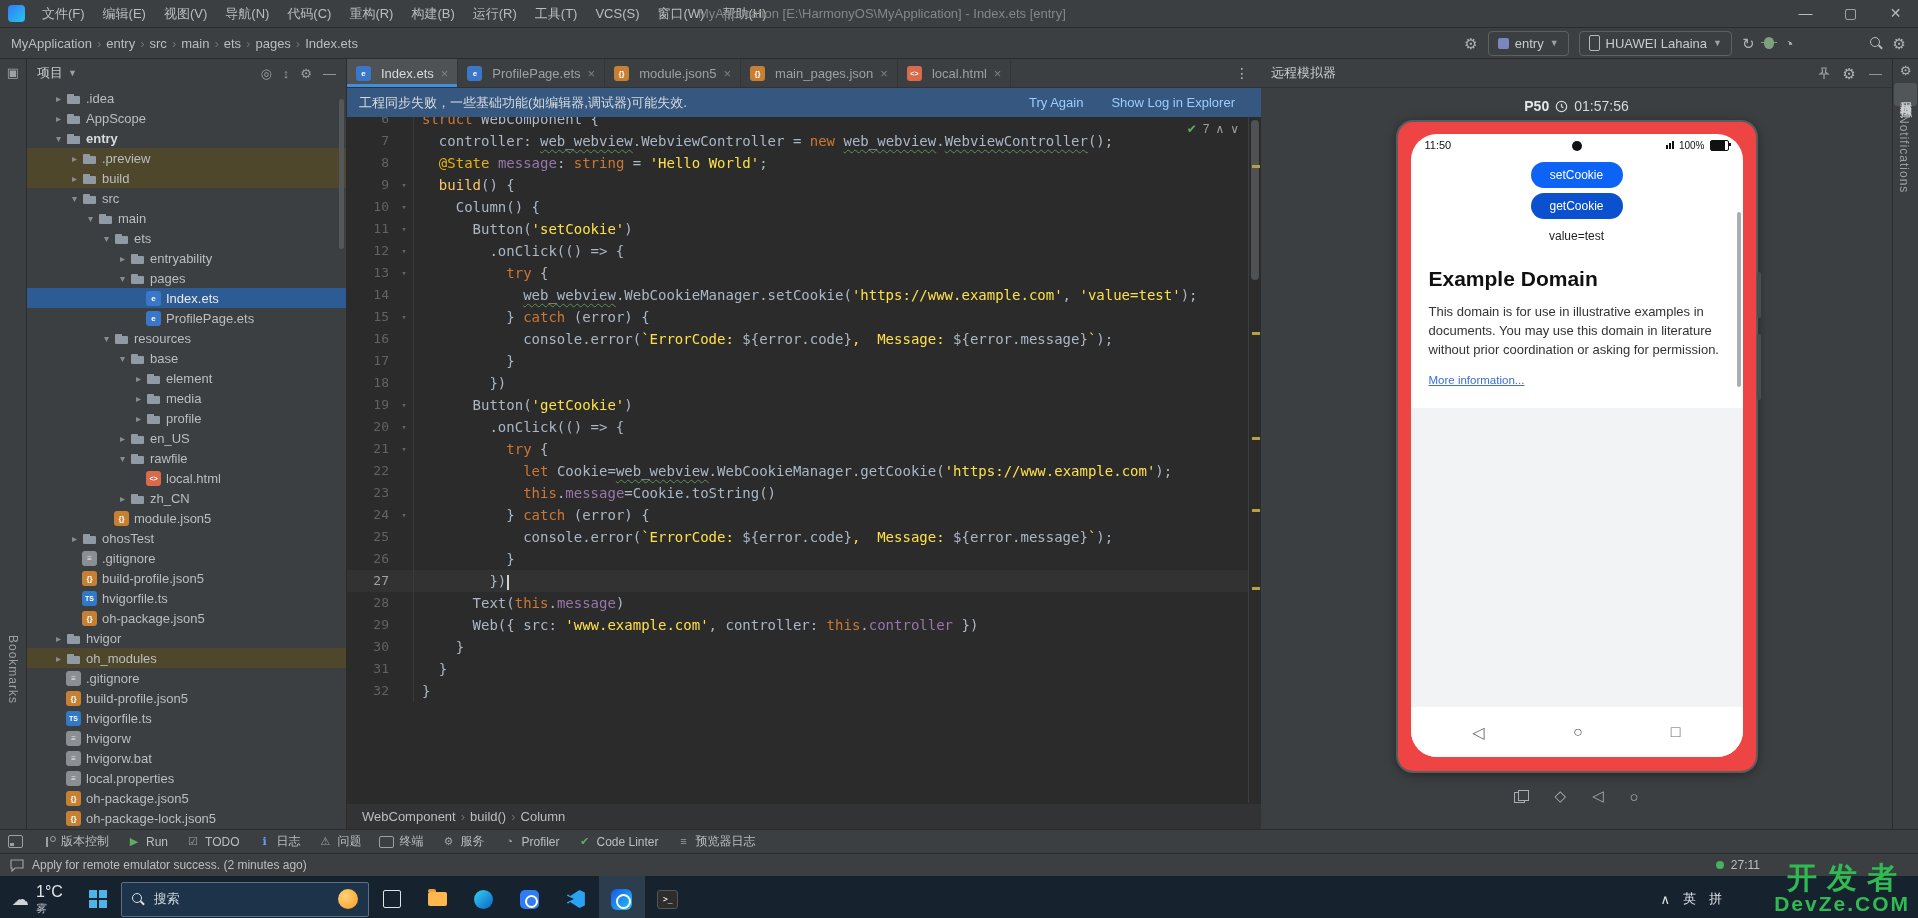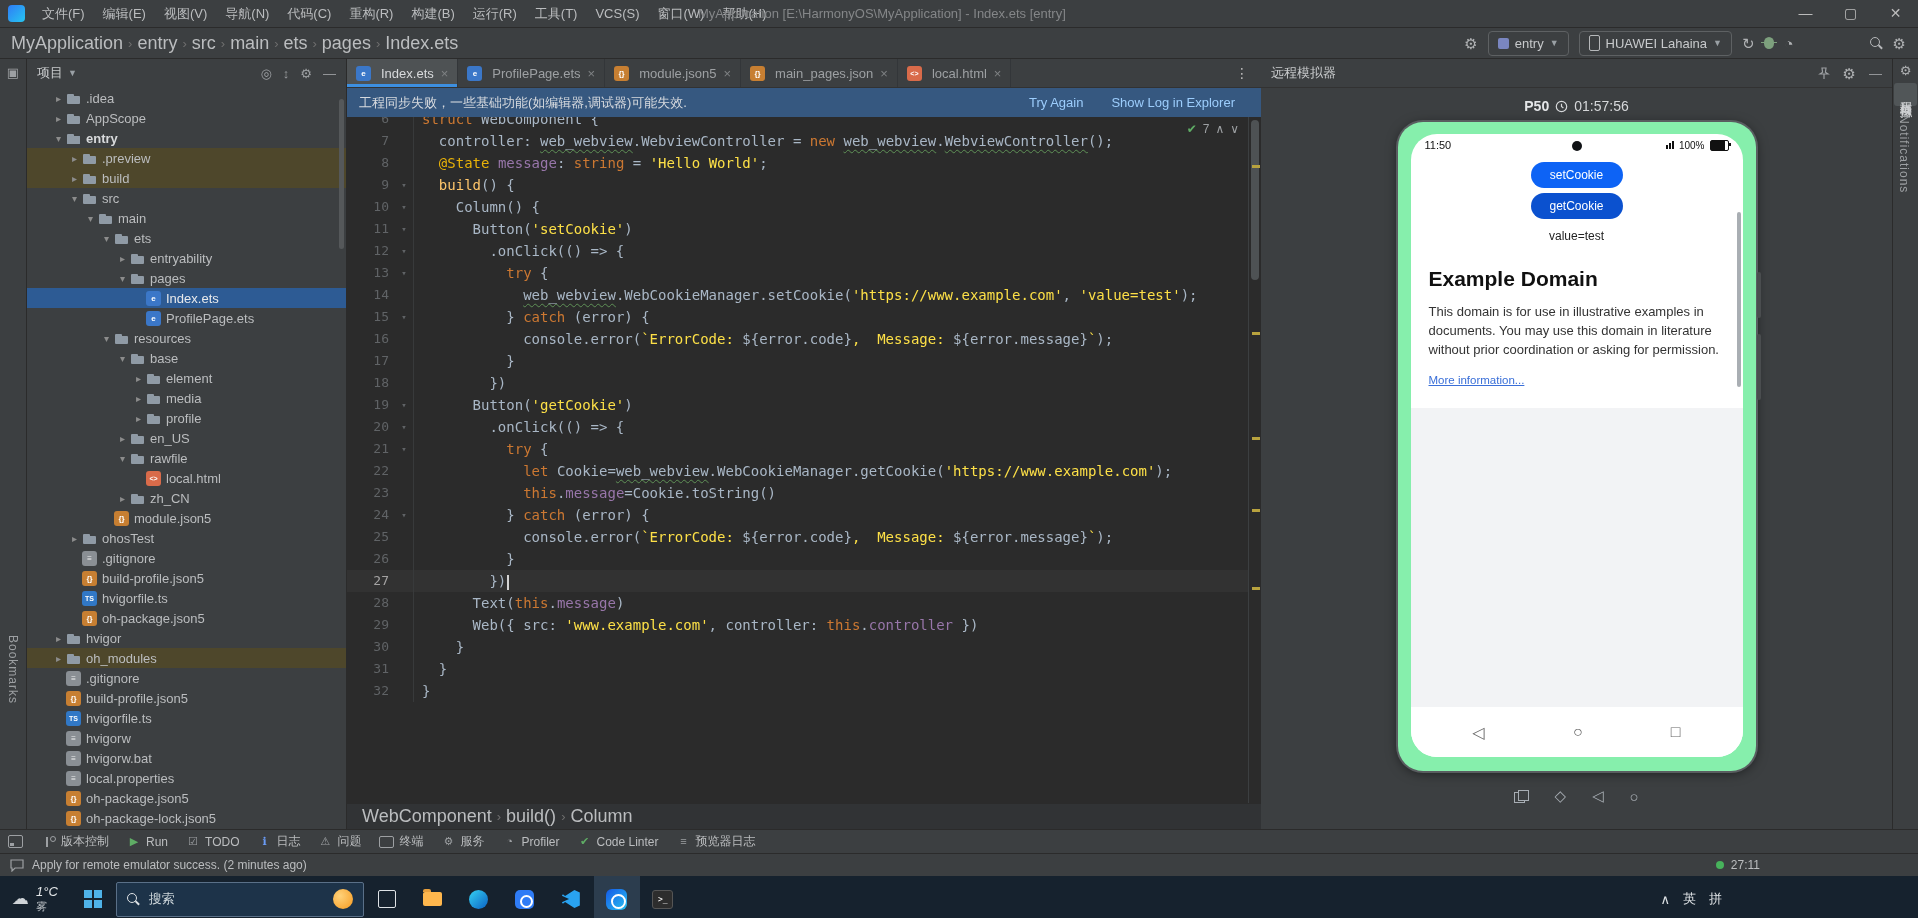--- a/index.html
+++ b/index.html
@@ -10,21 +10,21 @@
   .logo{width:17px;height:17px;border-radius:4px;margin:0 8px;background:linear-gradient(135deg,#2f7cf6,#26c6f0);flex:none;}
   #menus{display:flex;align-items:flex-end;}
   .menu-item{padding:0 9px;line-height:26px;font-size:13px;color:#bbbdbf;white-space:nowrap;}
   .win-title{position:absolute;left:698px;top:0;line-height:27px;color:#848688;font-size:13px;}
   .win-controls{margin-left:auto;display:flex;height:100%;}
   .win-btn{width:45px;text-align:center;line-height:27px;color:#bbb;font-size:14px;}
 
   
   #nav-bar{height:30px;background:#3c3f41;display:flex;align-items:center;border-bottom:1px solid #2b2b2b;padding:0 8px;}
   #crumbs{display:flex;align-items:center;}
-  .crumb{color:#bbbdbf;font-size:18px;padding:0 3px;}
+  .crumb{color:#bbbdbf;font-size:13px;padding:0 3px;}
   .crumb-sep{color:#6e6e6e;padding:0 2px;font-size:13px;}
   #nav-right{margin-left:auto;display:flex;align-items:center;gap:10px;padding-right:4px;}
   .combo{height:23px;display:flex;align-items:center;gap:6px;padding:0 9px;border:1px solid #5e6163;border-radius:4px;color:#c8cacc;font-size:13px;}
   .combo .dd{font-size:9px;color:#9aa0a5;}
   .g{color:#afb1b3;font-size:15px;line-height:1;}
   .moduleic{width:11px;height:11px;border-radius:2px;background:#7a86c0;}
   .phoneic{width:9px;height:14px;border:1.5px solid #b6b8ba;border-radius:2px;}
   .i-search{width:13px;height:13px;position:relative;display:inline-block;}
   .i-search::before{content:"";position:absolute;left:0;top:0;width:8px;height:8px;border:1.5px solid #b6b8ba;border-radius:50%;}
   .i-search::after{content:"";position:absolute;left:8px;top:9px;width:5px;height:1.5px;background:#b6b8ba;transform:rotate(45deg);}
@@ -93,21 +93,21 @@
   #ecrumb-bar{height:25px;background:#313335;border-top:1px solid #2b2b2b;display:flex;align-items:center;padding:0 12px;font-size:12px;color:#9da0a3;flex:none;}
 
   
   #emu-panel{width:631px;background:#3c3f41;display:flex;flex-direction:column;flex:none;border-right:1px solid #2b2b2b;}
   #emu-header{height:28px;display:flex;align-items:center;padding:0 10px;border-bottom:1px solid #323232;flex:none;}
   #emu-title{font-size:13px;color:#c8cacc;}
   #emu-hicons{margin-left:auto;display:flex;gap:13px;align-items:center;color:#9da0a3;}
   #emu-body{flex:1;display:flex;flex-direction:column;align-items:center;}
   #emu-device-label{margin-top:10px;display:flex;align-items:center;gap:6px;color:#d6d8da;font-size:14px;}
   #emu-device-label .dev{font-weight:bold;color:#e4e6e8;}
-  #phone{width:358px;height:649px;margin-top:8px;background:#86efac;border-radius:25px;position:relative;box-shadow:0 0 0 2px #595d60,0 2px 12px rgba(0,0,0,.55);flex:none;}
+  #phone{width:358px;height:649px;margin-top:8px;background:#ef4444;border-radius:15px;position:relative;box-shadow:0 0 0 2px #595d60,0 2px 12px rgba(0,0,0,.55);flex:none;}
   #phone::before{content:"";position:absolute;right:-5px;top:150px;width:4px;height:46px;background:#4a4d4f;border-radius:2px;}
   #phone::after{content:"";position:absolute;right:-5px;top:212px;width:4px;height:66px;background:#4a4d4f;border-radius:2px;}
   #phone-screen{position:absolute;left:13px;right:13px;top:12px;bottom:14px;background:#fff;border-radius:26px;overflow:hidden;display:flex;flex-direction:column;}
   .punch{position:absolute;top:7px;left:50%;transform:translateX(-50%);width:10px;height:10px;background:#101215;border-radius:50%;z-index:3;}
   .p-scroll{position:absolute;right:2px;top:78px;width:4px;height:175px;background:#9aa0a6;border-radius:2px;opacity:.85;z-index:3;}
   #p-status{height:22px;display:flex;align-items:center;padding:0 14px;font-size:11px;color:#111;flex:none;}
   #p-status .right{margin-left:auto;display:flex;align-items:center;gap:5px;}
   .sig{display:flex;gap:1px;align-items:flex-end;}
   .sig i{width:2px;background:#111;display:block;}
   .batt{width:17px;height:9px;border:1px solid #111;border-radius:2px;background:linear-gradient(90deg,#111 82%,transparent 82%);position:relative;}
@@ -144,21 +144,21 @@
   .ti-branch::after{content:"";position:absolute;left:1px;top:1px;width:4px;height:4px;border:1.5px solid #9da0a3;border-radius:50%;background:#3c3f41;left:6px;}
   #status-bar{height:22px;background:#3c3f41;border-top:1px solid #2b2b2b;display:flex;align-items:center;padding:0 10px;font-size:12px;color:#bbbdbf;position:relative;}
   #status-right{margin-left:auto;display:flex;align-items:center;gap:7px;margin-right:148px;}
   .gdot{width:8px;height:8px;border-radius:50%;background:#47b25b;}
 
   
   #taskbar{height:46px;background:#16222e;display:flex;align-items:center;position:relative;}
   #weather{display:flex;align-items:center;gap:7px;padding:0 12px;color:#e3e6e8;}
   #weather .wtico{font-size:17px;color:#cfd4d8;}
   #weather .wtxt{display:flex;flex-direction:column;line-height:1.15;}
-  #weather .t{font-size:13px;font-style:italic;} #weather .c{font-size:11px;color:#b9bfc4;}
+  #weather .t{font-size:16px;} #weather .c{font-size:11px;color:#b9bfc4;}
   #tb-start{width:46px;height:100%;display:flex;align-items:center;justify-content:center;}
   .winlogo{display:grid;grid-template-columns:8px 8px;gap:2px;}
   .winlogo i{width:8px;height:8px;background:#4fb3e8;display:block;}
   #tb-search{width:226px;height:33px;background:#1d3349;border:1px solid #5a7088;border-radius:2px;display:flex;align-items:center;gap:9px;padding:0 10px;color:#cfd8dc;font-size:13px;}
   #tb-search .i-search::before{border-color:#dfe3e6;} #tb-search .i-search::after{background:#dfe3e6;}
   .hotdot{margin-left:auto;width:20px;height:20px;border-radius:50%;background:radial-gradient(circle at 35% 35%,#ffd27a,#f79a1f);}
   #tbapps{display:flex;height:100%;}
   .tb-app{width:46px;display:flex;align-items:center;justify-content:center;height:100%;}
   .tb-app.active{background:#2c3d4e;box-shadow:inset 0 -3px 0 #6cb8f4;}
   .appic{display:inline-flex;align-items:center;justify-content:center;}
@@ -734,13 +734,17 @@
     <defs>
       <marker id="arr" viewBox="0 0 10 10" refX="8" refY="5" markerWidth="5" markerHeight="5" orient="auto-start-reverse">
         <path d="M0 0 L10 5 L0 10 z" fill="#e02421"></path>
       </marker>
     </defs>
     <rect x="1520" y="214" width="143" height="38" rx="4" fill="none" stroke="#e02421" stroke-width="3"></rect>
     <line x1="676" y1="181" x2="609" y2="566" stroke="#e02421" stroke-width="3" marker-end="url(#arr)"></line>
     <line x1="1492" y1="246" x2="634" y2="591" stroke="#e02421" stroke-width="5" marker-end="url(#arr)"></line>
   </svg>
 
+  <div id="watermark">
+    <div class="wm1">开发者</div>
+    <div class="wm2">DevZe.COM</div>
+  </div>
 </div>
 
 </body></html>

